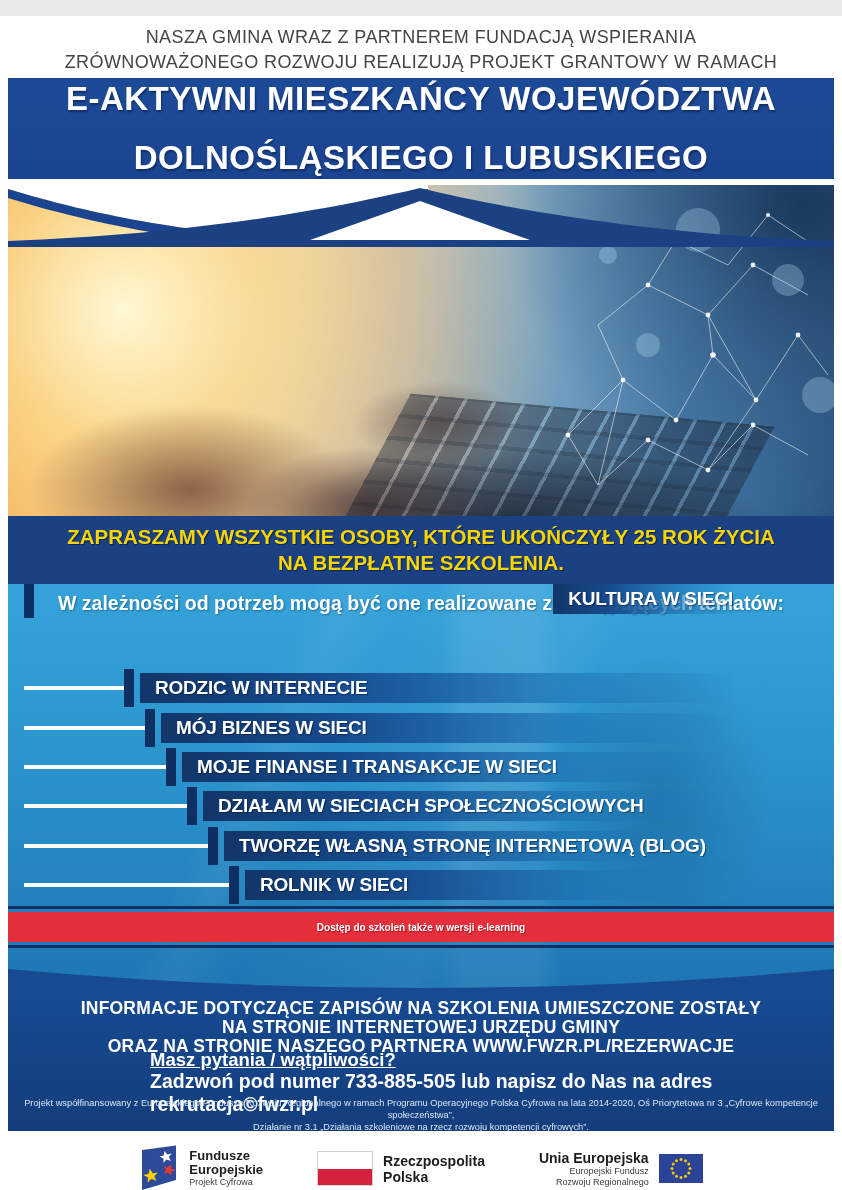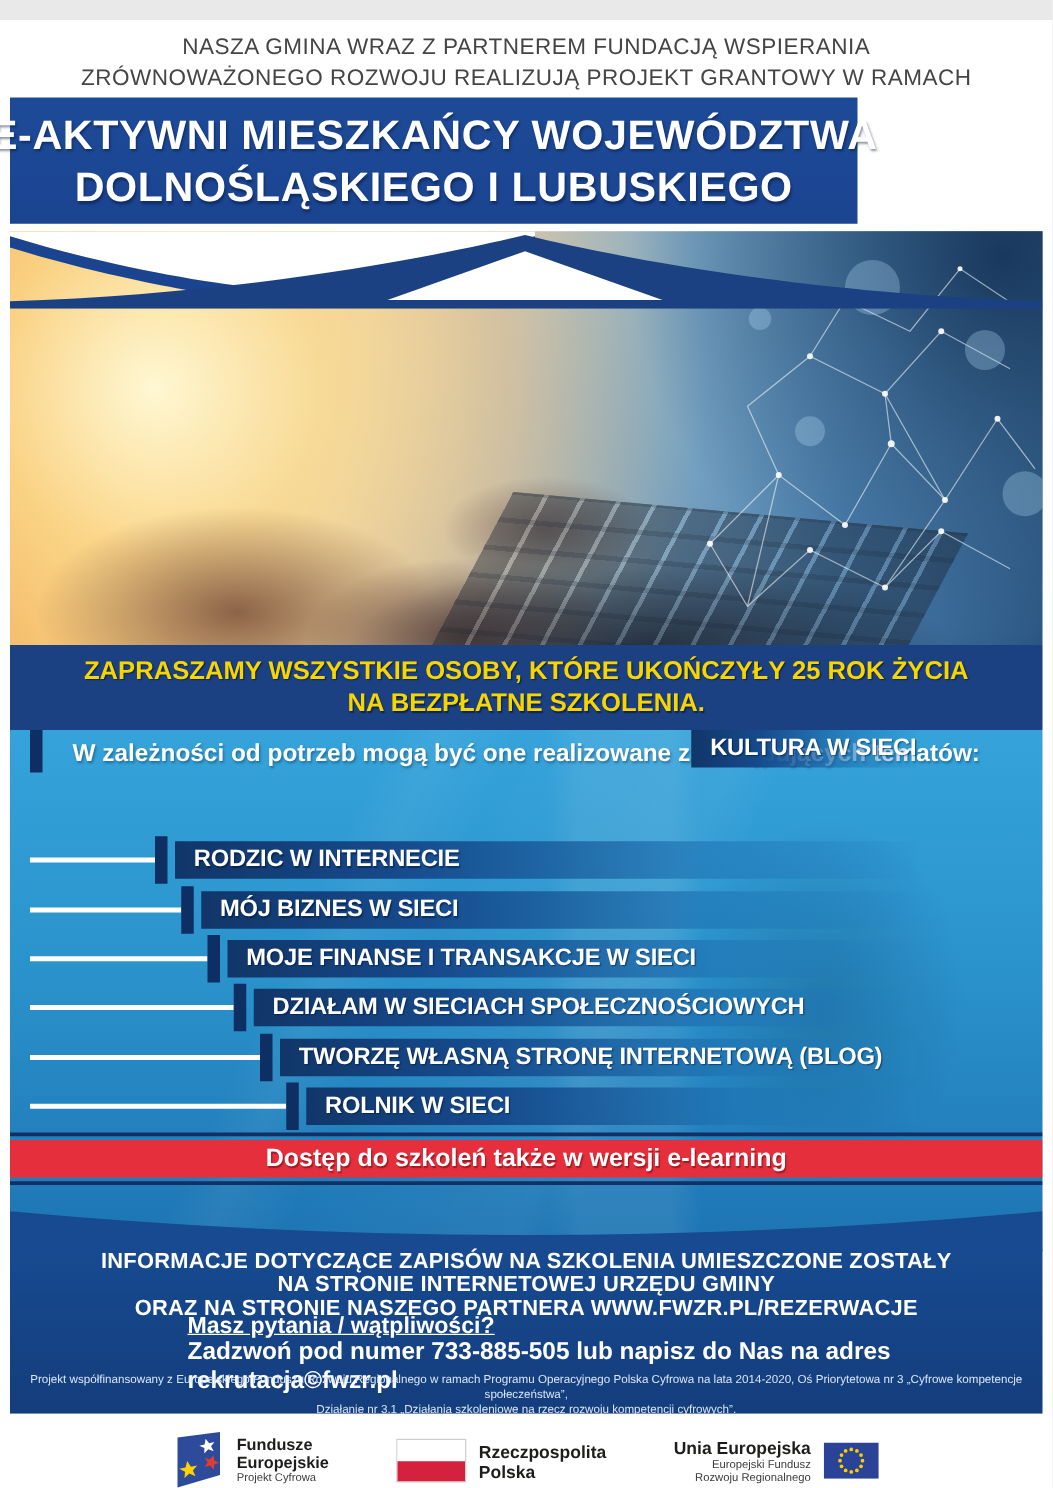--- a/index.html
+++ b/index.html
@@ -5,23 +5,23 @@
   html,body{margin:0;padding:0;background:#e9e9e9;}
   .poster{
     position:relative;width:842px;height:1190px;margin:16px auto;
     background:#ffffff;overflow:hidden;
     font-family:"Liberation Sans","DejaVu Sans",sans-serif;
   }
   
   .top-note{position:absolute;top:9px;left:0;width:842px;text-align:center;
     color:#454545;font-size:18px;line-height:25px;letter-spacing:.4px;font-weight:400;}
   
-  .header-band{position:absolute;left:8px;top:62px;width:678px;height:101px;
+  .header-band{position:absolute;left:8px;top:62px;width:826px;height:101px;
     background:linear-gradient(180deg,#1d4a97 0%,#1b4490 100%);
-    display:flex;flex-direction:column;justify-content:center;align-items:center;}
+    display:flex;flex-direction:column;justify-content:space-between;align-items:center;}
   .header-band .title{color:#ffffff;font-weight:700;font-size:33px;line-height:42px;
     letter-spacing:.5px;text-shadow:1px 2px 2px rgba(0,15,50,.45);white-space:nowrap;}
   
   .photo{position:absolute;left:8px;top:169px;width:826px;height:331px;overflow:hidden;
     background:
       radial-gradient(circle at 14% 38%, rgba(255,250,215,.95) 0%, rgba(255,220,140,.75) 18%, rgba(250,180,80,.35) 38%, rgba(250,170,60,0) 60%),
       radial-gradient(circle at 96% 6%, rgba(18,45,80,.85) 0%, rgba(18,45,80,0) 35%),
       radial-gradient(circle at 84% 28%, rgba(120,190,235,.5) 0%, rgba(120,190,235,0) 40%),
       linear-gradient(100deg,#e9a959 0%,#f2c887 16%,#ddd6c2 34%,#b9c6cd 48%,#7fa3bd 62%,#3f6f9e 80%,#27517d 100%);}
   .photo .hands{position:absolute;left:0;top:0;width:100%;height:100%;
@@ -64,21 +64,21 @@
   .topic:nth-of-type(2){top:89px;}  .topic:nth-of-type(2) .t-line{width:100px;} .topic:nth-of-type(2) .t-tab{left:100px;} .topic:nth-of-type(2) .t-bar{left:116px;}
   .topic:nth-of-type(3){top:129px;} .topic:nth-of-type(3) .t-line{width:121px;} .topic:nth-of-type(3) .t-tab{left:121px;} .topic:nth-of-type(3) .t-bar{left:137px;}
   .topic:nth-of-type(4){top:168px;} .topic:nth-of-type(4) .t-line{width:142px;} .topic:nth-of-type(4) .t-tab{left:142px;} .topic:nth-of-type(4) .t-bar{left:158px;}
   .topic:nth-of-type(5){top:207px;} .topic:nth-of-type(5) .t-line{width:163px;} .topic:nth-of-type(5) .t-tab{left:163px;} .topic:nth-of-type(5) .t-bar{left:179px;}
   .topic:nth-of-type(6){top:247px;} .topic:nth-of-type(6) .t-line{width:184px;} .topic:nth-of-type(6) .t-tab{left:184px;} .topic:nth-of-type(6) .t-bar{left:200px;}
   .topic:nth-of-type(7){top:286px;} .topic:nth-of-type(7) .t-line{width:205px;} .topic:nth-of-type(7) .t-tab{left:205px;} .topic:nth-of-type(7) .t-bar{left:221px;}
   .hairline{position:absolute;left:0;width:826px;height:3px;background:#132f66;}
   .h-top{top:322px;} .h-bottom{top:361px;}
   .red-banner{position:absolute;left:0;top:328px;width:826px;height:30px;background:#e62f3c;
     display:flex;align-items:center;justify-content:center;}
-  .red-banner span{color:#ffffff;font-weight:700;font-size:20px;
+  .red-banner span{color:#ffffff;font-weight:700;font-size:10px;
     text-shadow:1px 1px 1px rgba(90,0,10,.5);text-align:right;}
   
   .bottom-navy{position:absolute;left:8px;top:945px;width:826px;height:170px;}
   .bottom-navy .curve{position:absolute;left:0;top:0;}
   .bottom-navy .solid{position:absolute;left:0;top:39px;width:826px;height:131px;
     background:linear-gradient(180deg,#174a90 0%,#143d7c 100%);}
   .info-lines{position:absolute;left:0;top:38px;width:100%;text-align:center;
     color:#ffffff;font-weight:700;font-size:17.5px;line-height:19px;letter-spacing:.2px;}
   .contact-block{position:absolute;left:142px;top:88px;color:#ffffff;}
   .contact-block .q{font-weight:700;font-size:18.5px;line-height:21px;text-decoration:underline;}

